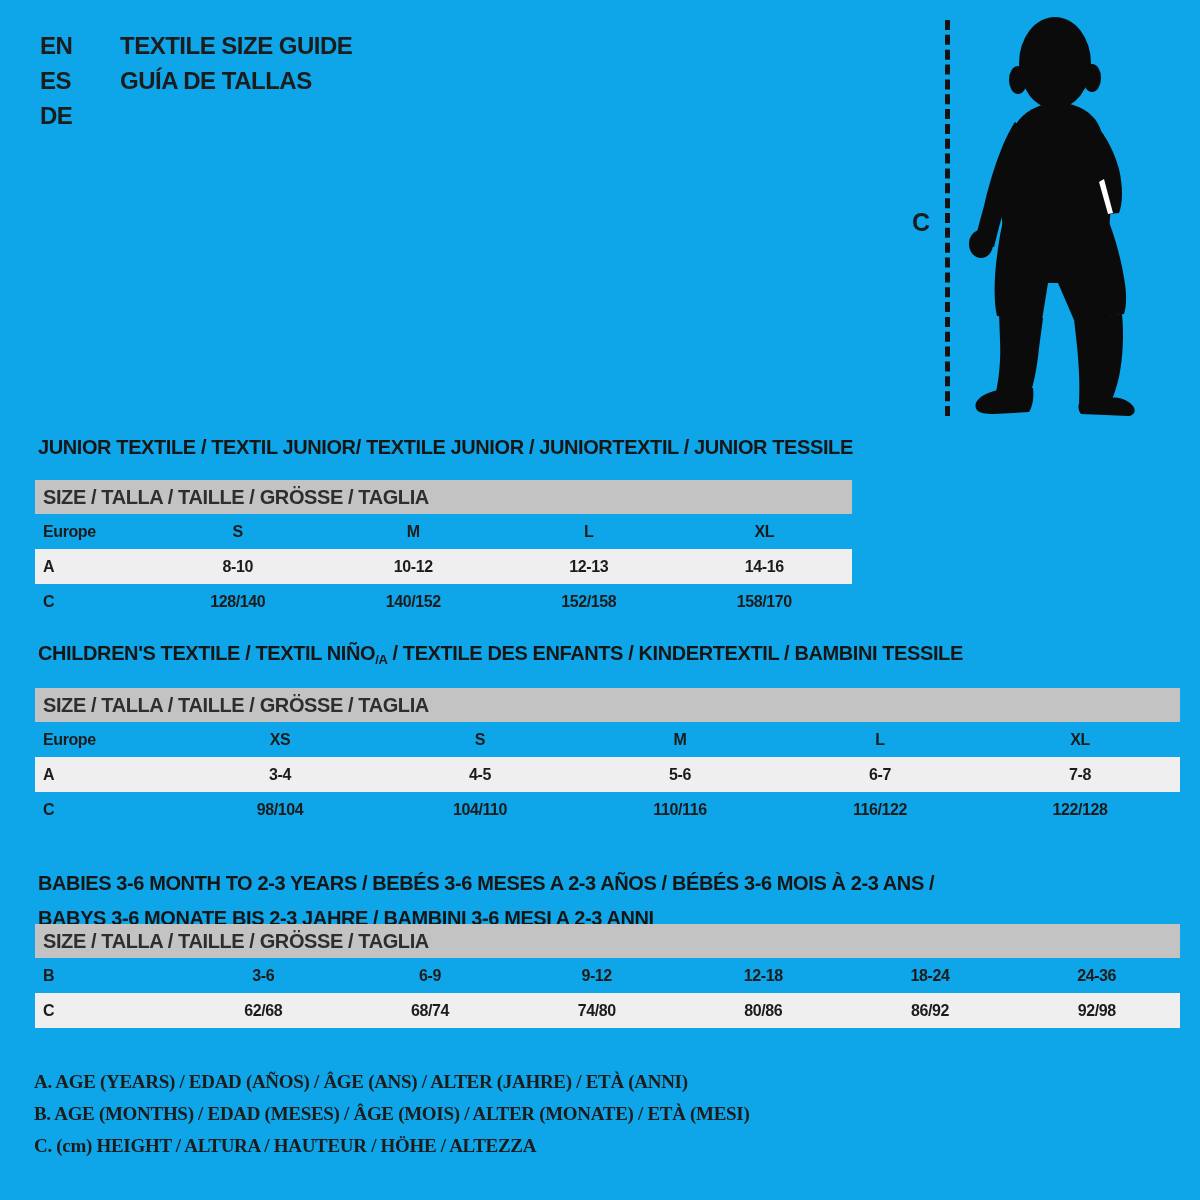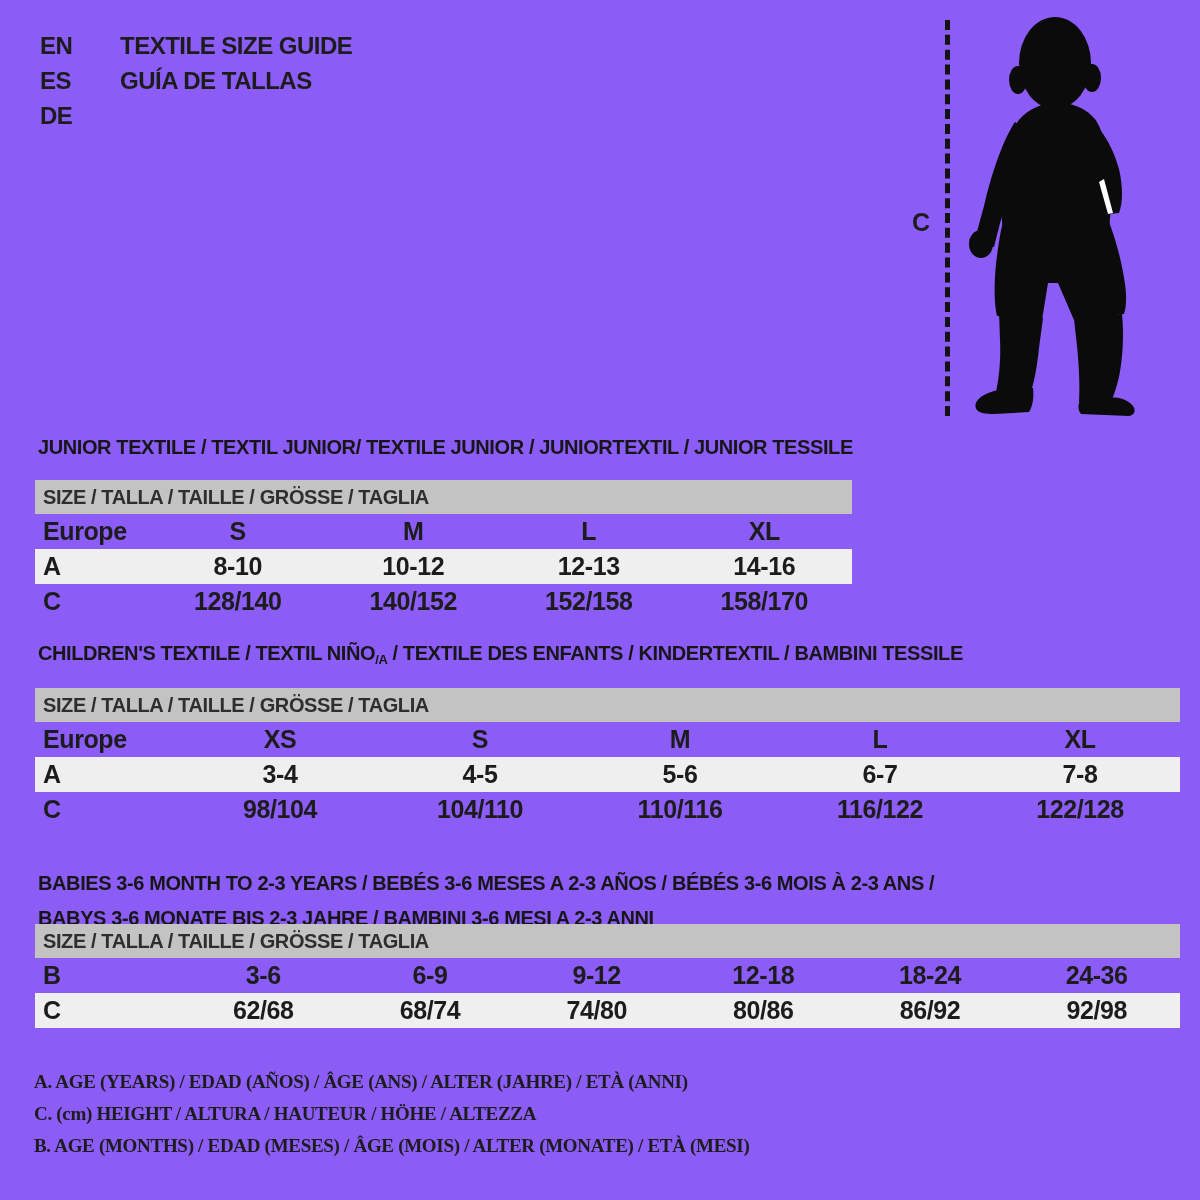--- a/index.html
+++ b/index.html
@@ -1,21 +1,21 @@
 <!DOCTYPE html>
 <html><head>
 <meta charset="utf-8">
 <style>
   * { margin: 0; padding: 0; box-sizing: border-box; }
   html, body { background: #ffffff; }
   .page {
     position: relative;
     width: 1200px;
     height: 1200px;
-    background: #8b5cf6;
+    background: #0ea5e9;
     font-family: "Liberation Sans", sans-serif;
     color: #1c1c1c;
     overflow: hidden;
   }
 
   
   .lang-list { position: absolute; left: 40px; top: 28px; }
   .lang-row { display: grid; grid-template-columns: 80px auto; height: 35px; align-items: center; }
   .lang-code, .lang-label {
     font-size: 24px; font-weight: 700; letter-spacing: -0.5px; white-space: nowrap;
@@ -38,21 +38,21 @@
 
   
   .table-wrap { position: absolute; left: 35px; }
   .w-junior   { top: 480px; width: 817px; }
   .w-children { top: 688px; width: 1145px; }
   .w-babies   { top: 924px; width: 1145px; }
   .size-band {
     height: 34px; background: #c3c3c3; display: flex; align-items: center;
     padding-left: 8px; font-size: 20px; font-weight: 700; letter-spacing: -0.4px; color: #2e2e2e;
   }
-  .trow { display: grid; height: 35px; align-items: center; font-size: 25px; font-weight: 700; letter-spacing: -0.4px; }
+  .trow { display: grid; height: 35px; align-items: center; font-size: 16px; font-weight: 700; letter-spacing: -0.4px; }
   .trow.shaded { background: #efefef; }
   .tlabel { padding-left: 8px; text-align: left; }
   .tcell { text-align: center; }
 
   
   .footnotes { position: absolute; left: 34px; top: 1066px; font-family: Liberation Serif, serif; }
   .footnote { font-size: 19px; font-weight: 700; letter-spacing: -0.3px; height: 32px; line-height: 32px; white-space: nowrap; }
 </style>
 </head>
 <body>
@@ -190,17 +190,17 @@
           <span class="tcell">74/80</span>
           <span class="tcell">80/86</span>
           <span class="tcell">86/92</span>
           <span class="tcell">92/98</span>
         </div>
       </div>
   </div>
 
   <div class="footnotes">
     <div class="footnote">A. AGE (YEARS) / EDAD (AÑOS) / ÂGE (ANS) / ALTER (JAHRE) / ETÀ (ANNI)</div>
+    <div class="footnote">B. AGE (MONTHS) / EDAD (MESES) / ÂGE (MOIS) / ALTER (MONATE) / ETÀ (MESI)</div>
     <div class="footnote">C. (cm) HEIGHT / ALTURA / HAUTEUR / HÖHE / ALTEZZA</div>
-    <div class="footnote">B. AGE (MONTHS) / EDAD (MESES) / ÂGE (MOIS) / ALTER (MONATE) / ETÀ (MESI)</div>
   </div>
 
 </div>
 
 </body></html>

